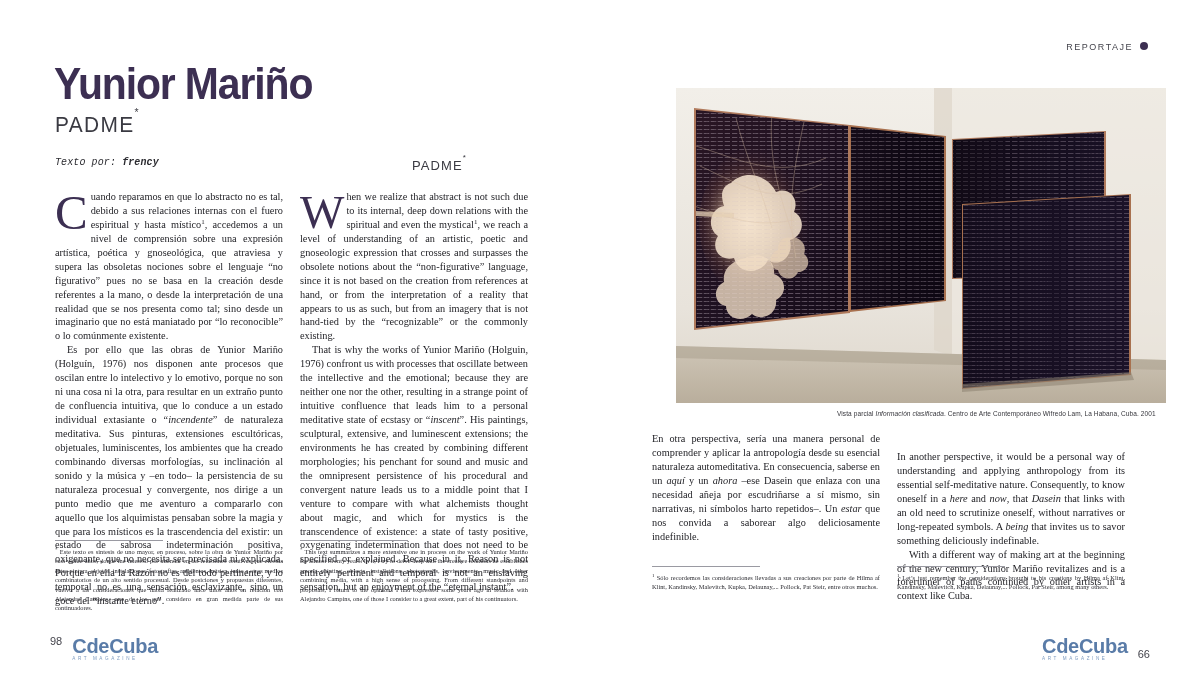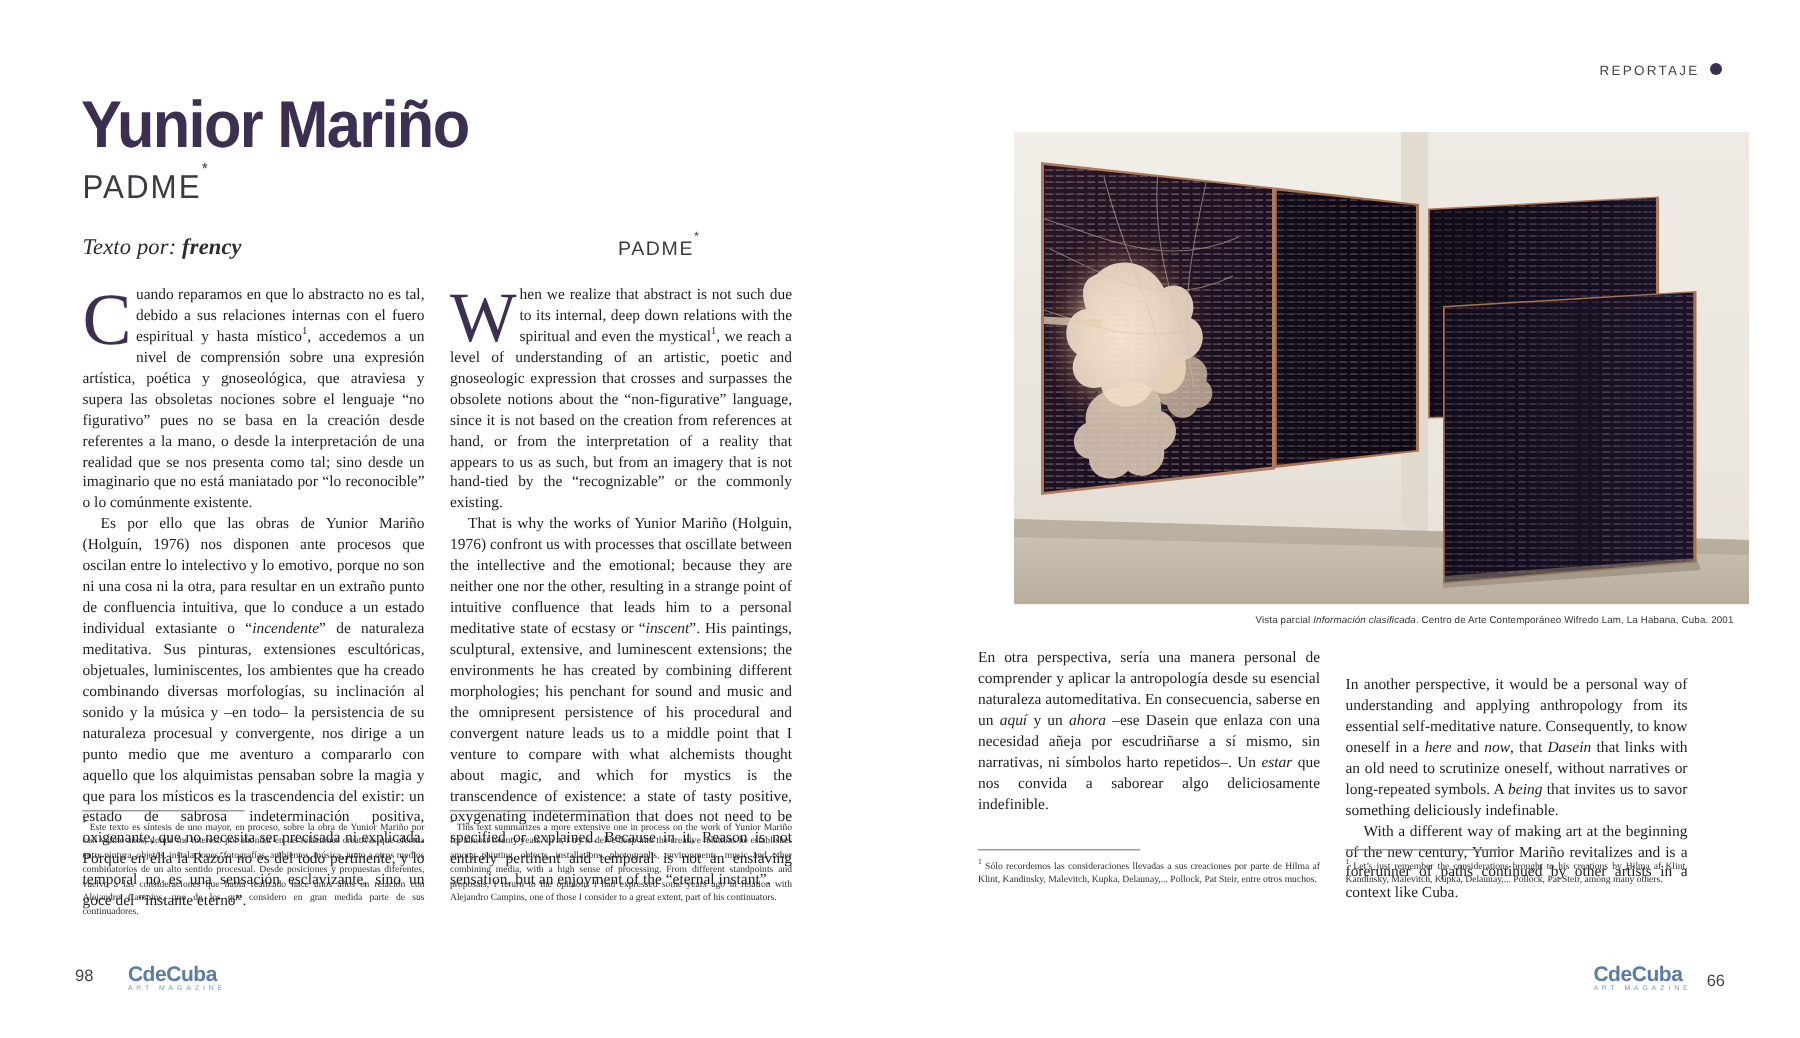--- a/index.html
+++ b/index.html
@@ -53,23 +53,23 @@
     letter-spacing: 1.4px;
     color: #3a3a42;
     transform: scaleX(0.95);
     transform-origin: left center;
   }
   .subtitle sup { font-size: 11px; top: -0.7em; position: relative; }
   .byline {
     position: absolute;
     left: 55px;
     top: 157px;
-    font-family: Liberation Serif, serif;
+    font-family: Liberation Mono, monospace;
     font-style: italic;
-    font-size: 15px;
+    font-size: 10px;
     color: #2b2b30;
     letter-spacing: 0.1px;
   }
   .byline b { font-weight: bold; font-style: italic; }
   .padme-col2 {
     position: absolute;
     left: 412px;
     top: 158px;
     font-family: "Liberation Sans", sans-serif;
     font-weight: 300;
@@ -126,35 +126,35 @@
   .fn sup { font-size: 5px; vertical-align: super; line-height: 0; }
   .fn-es-l { left: 55px;  top: 540px; width: 228px; }
   .fn-en-l { left: 300px; top: 540px; width: 228px; }
 
   
   .footer-left {
     position: absolute;
     left: 50px;
     bottom: 30px;
     display: flex;
-    align-items: center;
-    gap: 23px;
+    align-items: flex-start;
+    gap: 10px;
   }
   .folio {
     font-family: "Liberation Sans", sans-serif;
     font-size: 11px;
     color: #44444c;
     line-height: 1;
     padding-bottom: 2px;
   }
   .logo { line-height: 1; }
   .logo-main {
     font-family: "Liberation Sans", sans-serif;
     font-weight: bold;
-    font-size: 14px;
+    font-size: 20px;
     color: #5a7ca8;
     letter-spacing: -0.3px;
   }
   .logo-sub {
     font-family: "Liberation Sans", sans-serif;
     font-size: 4.6px;
     letter-spacing: 2.6px;
     color: #7d9bc0;
     margin-top: 1px;
   }

